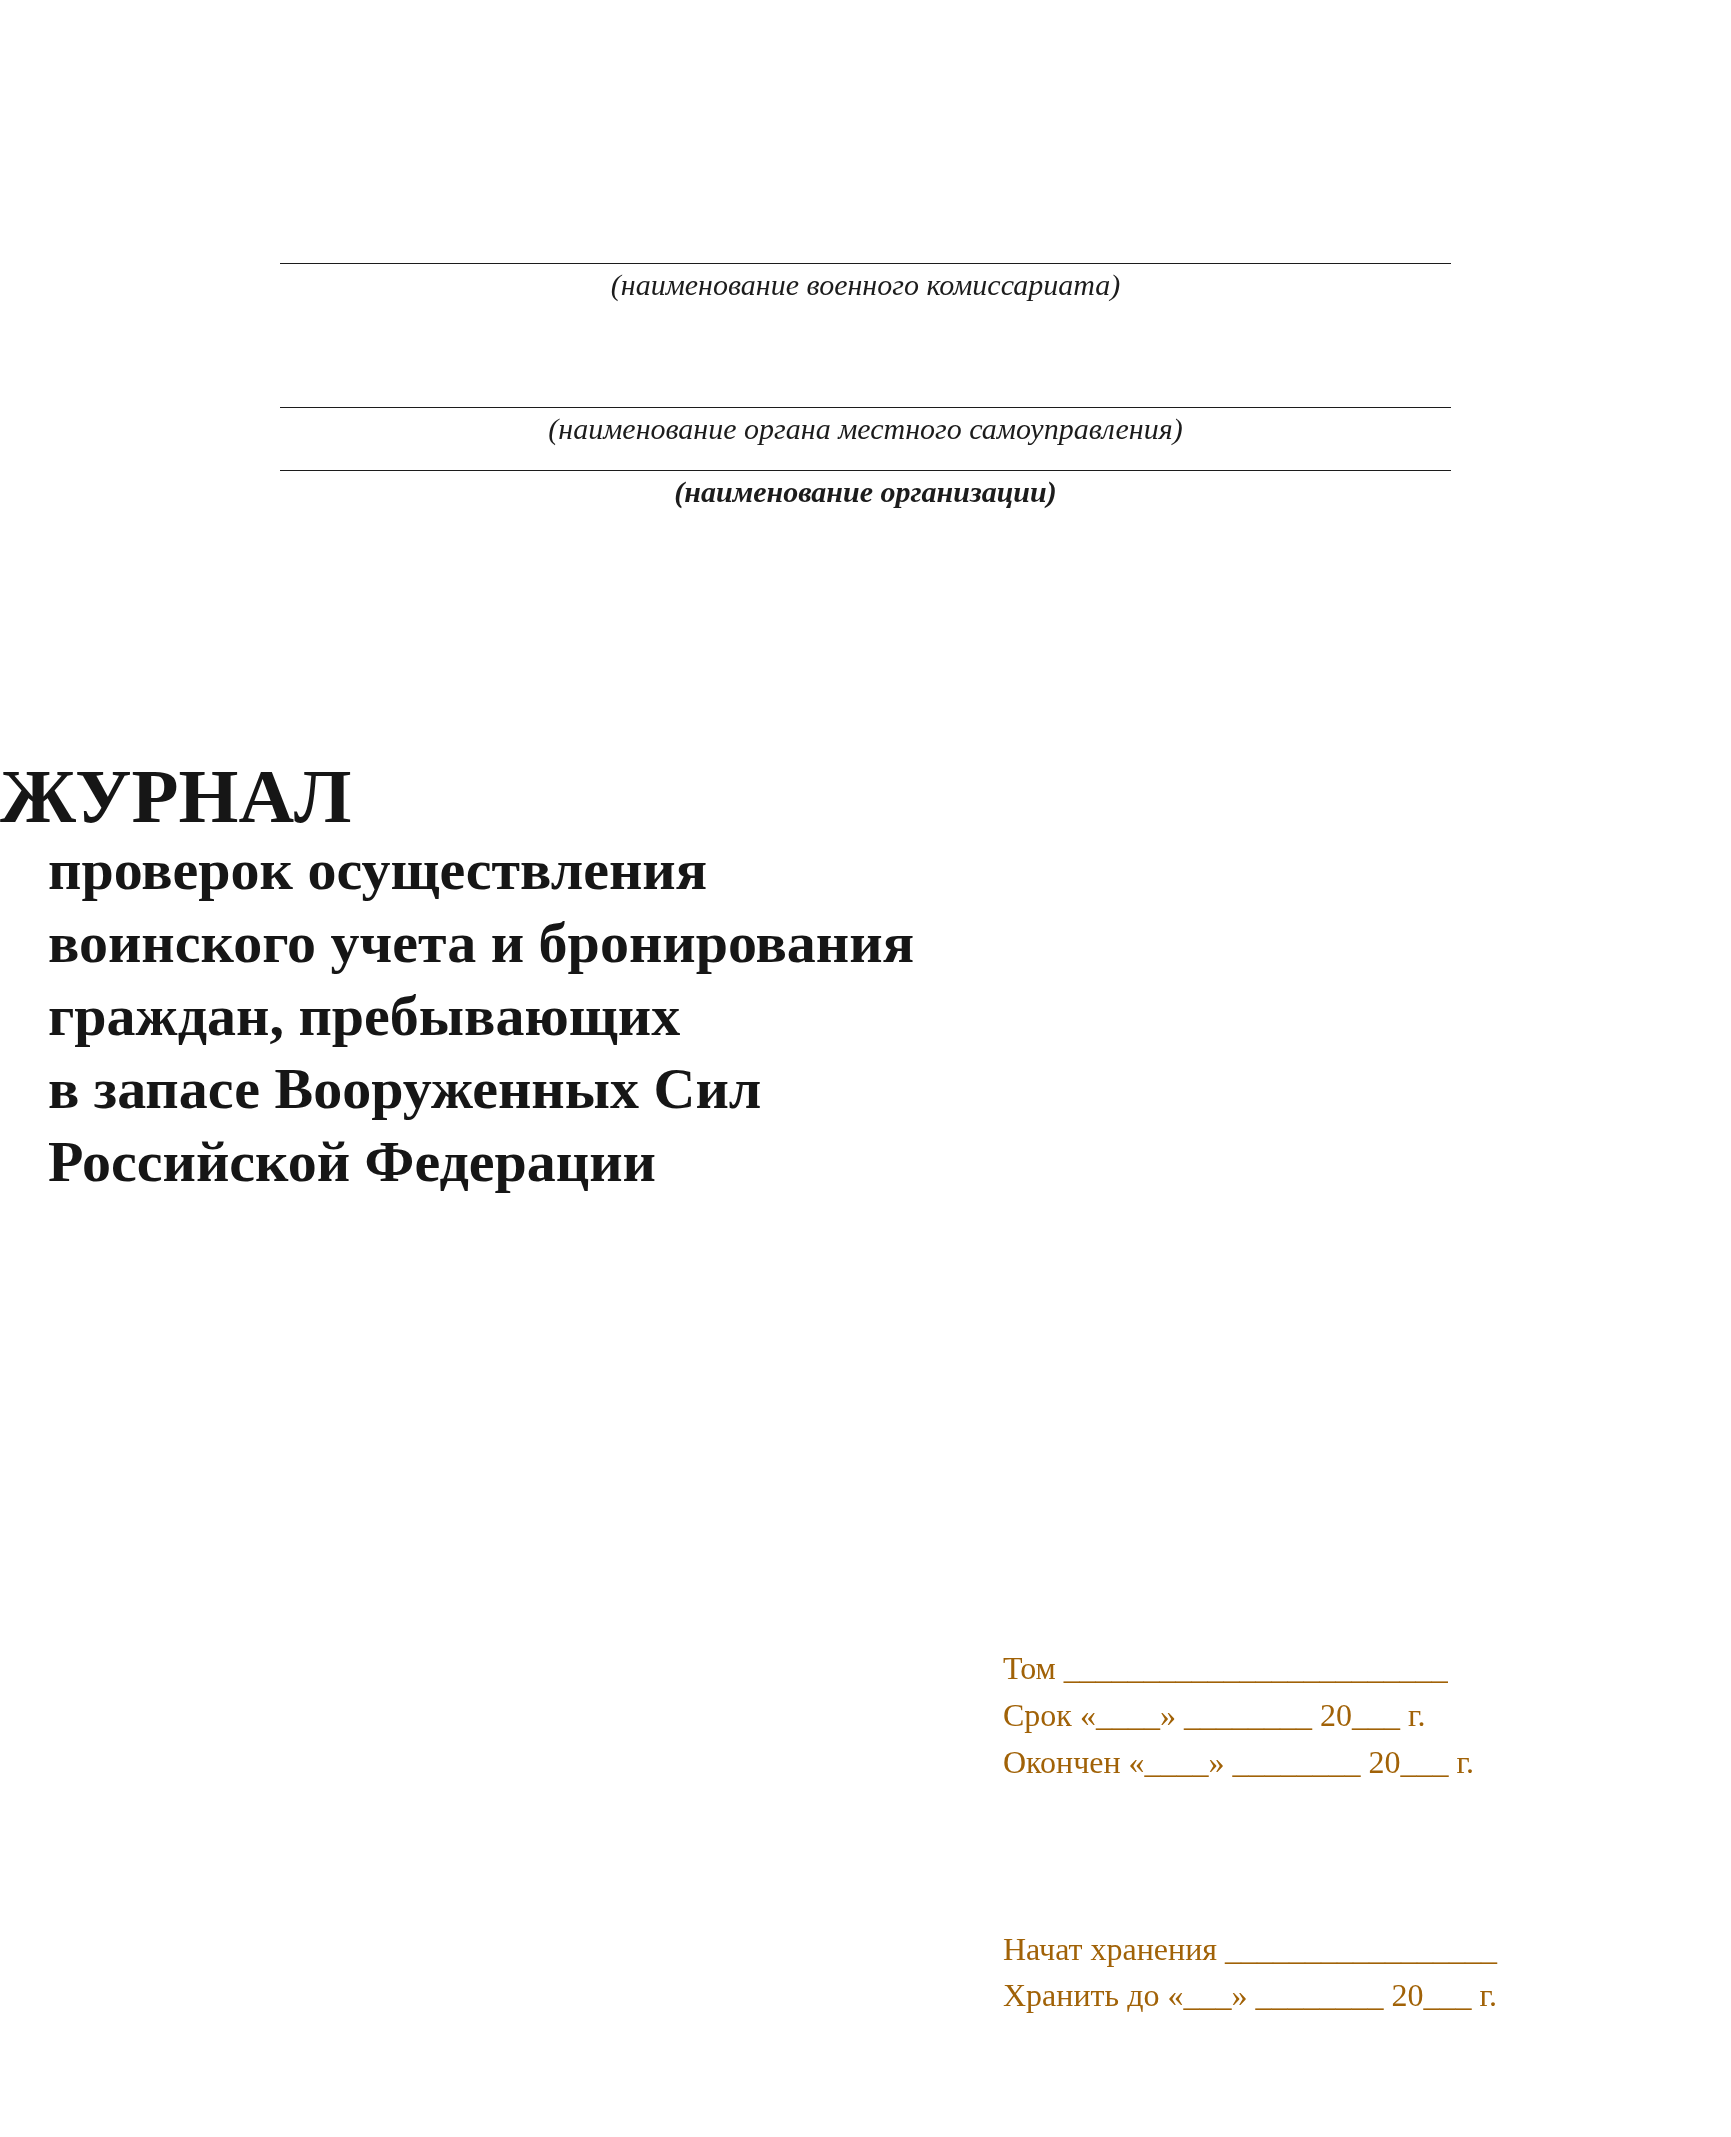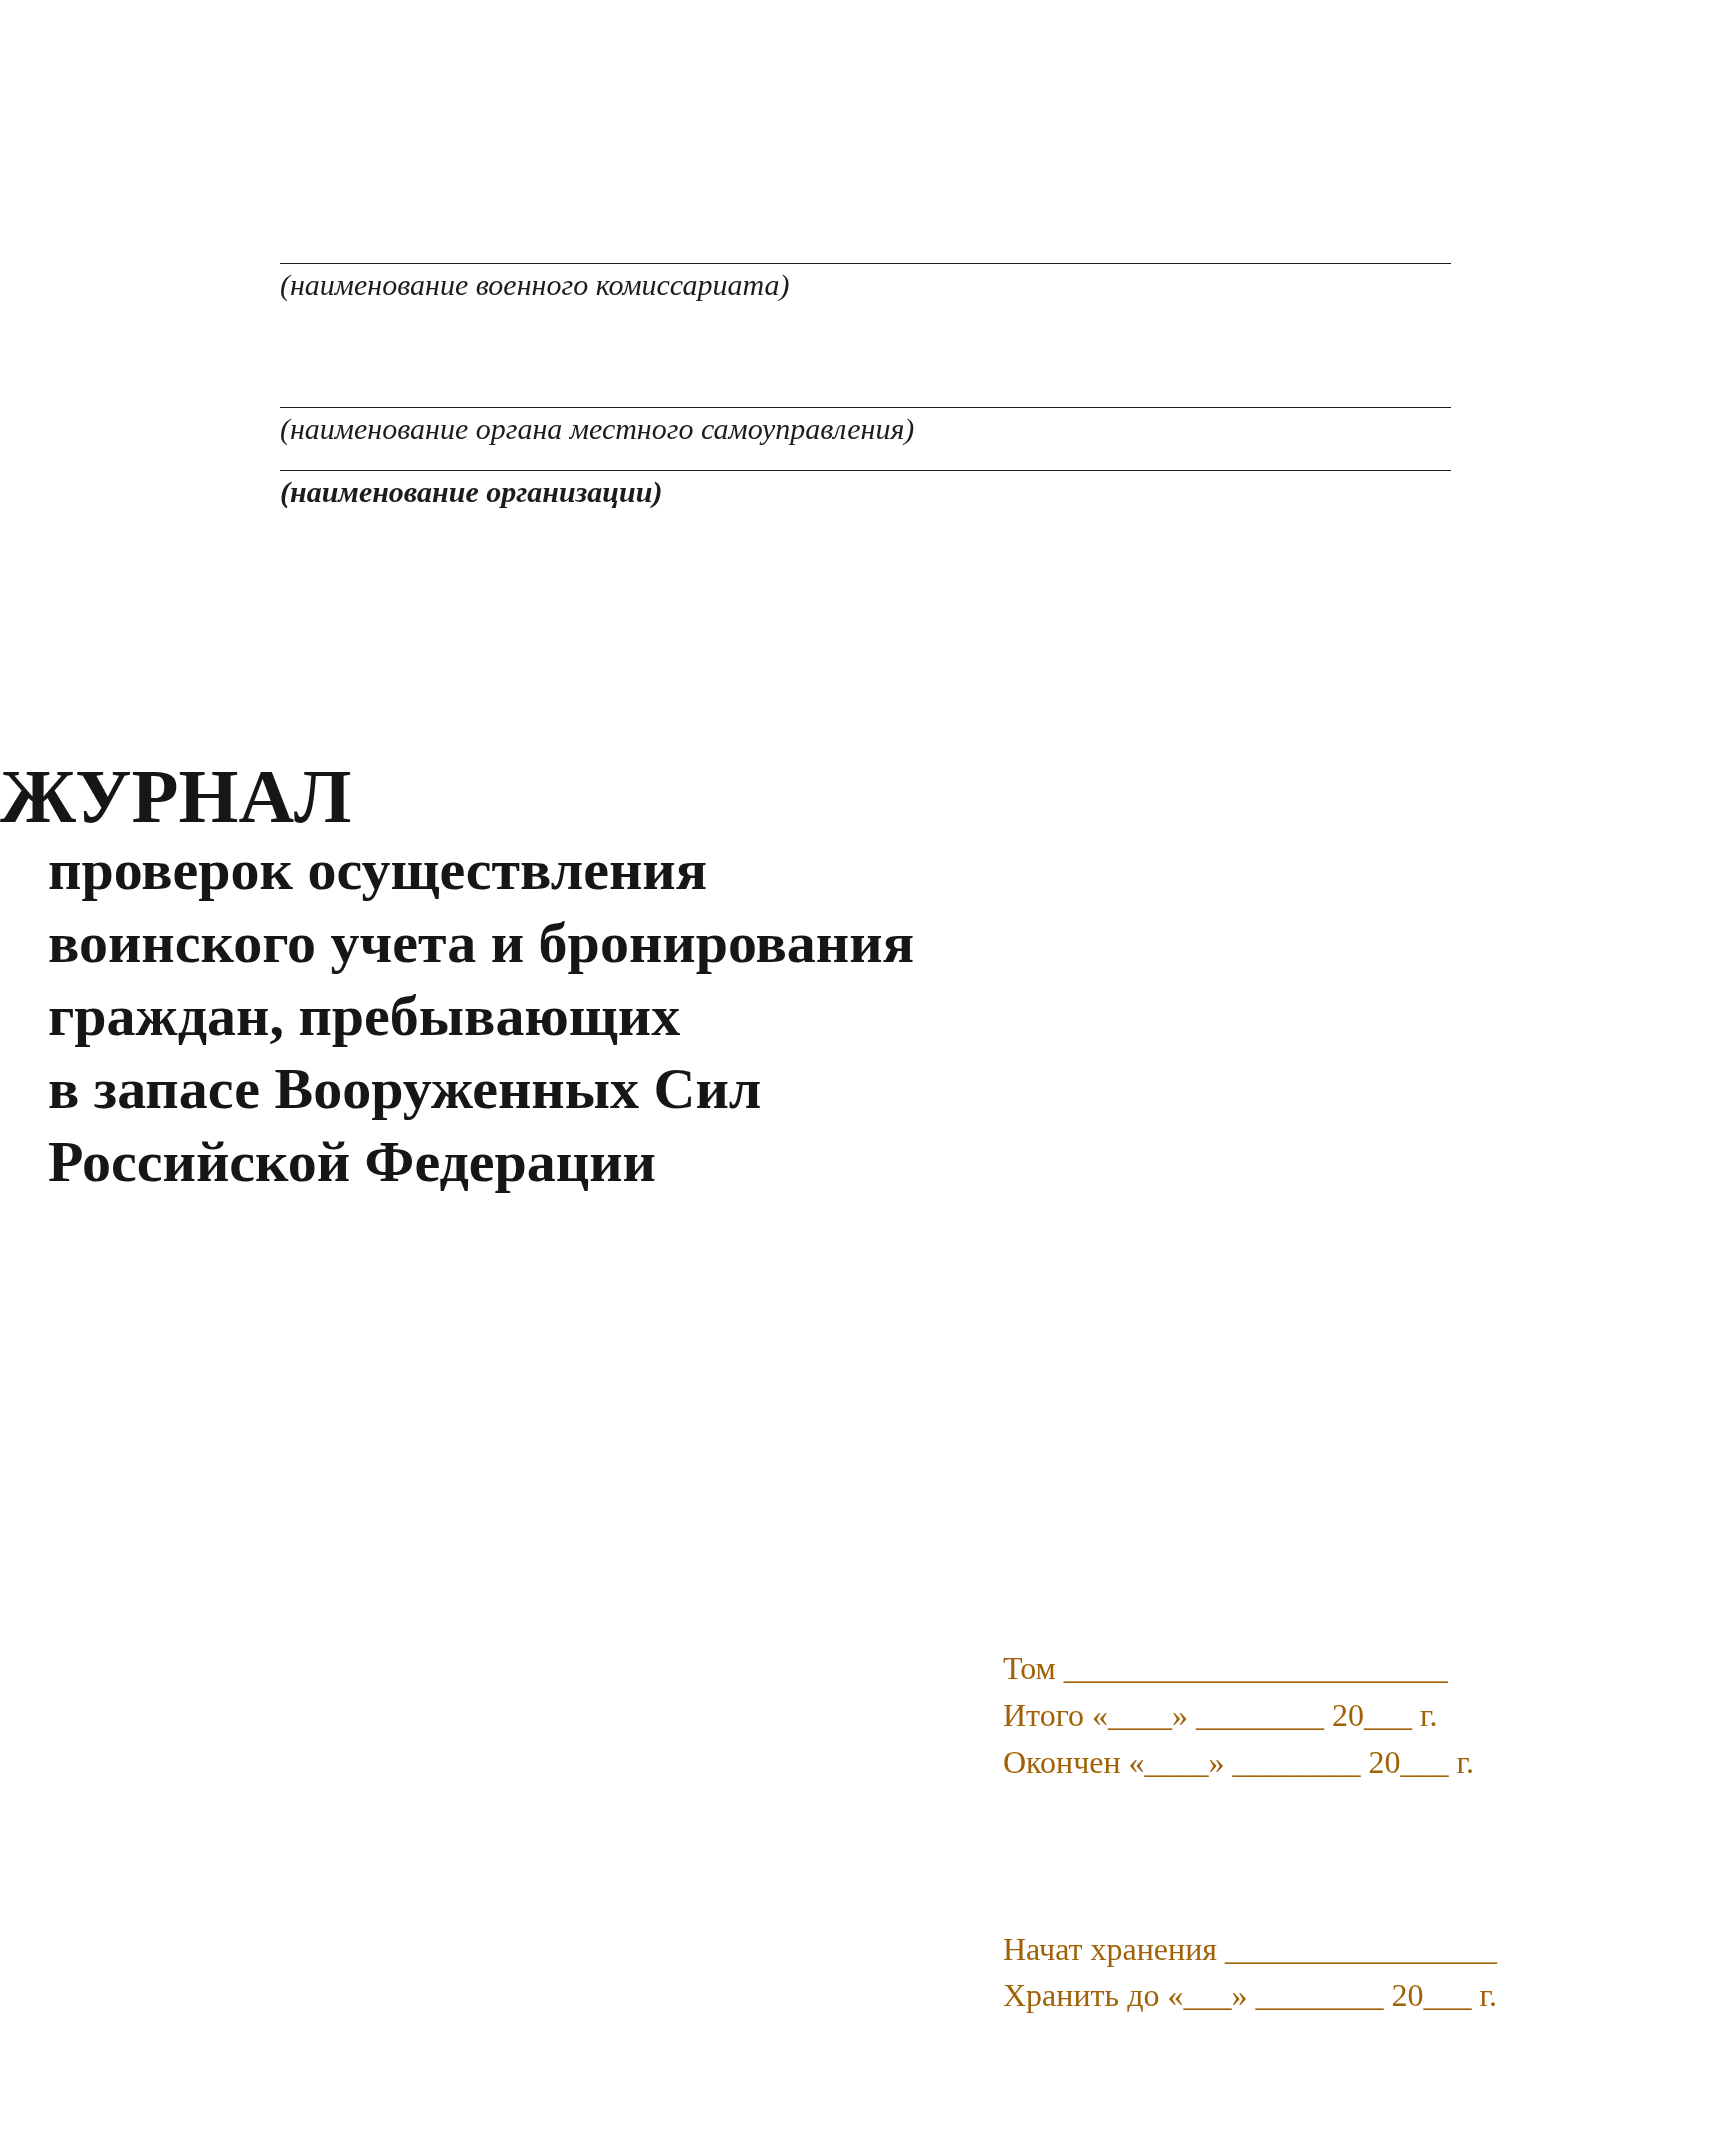--- a/index.html
+++ b/index.html
@@ -26,20 +26,21 @@
   .field-group.fg1 { top: 263px; }
   .field-group.fg2 { top: 372px; margin-top: 35px; }
   .field-group.fg3 { top: 470px; font-weight: bold; }
   .fill-rule {
     height: 0;
     border-top: 1.8px solid #1c1c1c;
   }
   .field-caption {
     margin-top: 1.8px;
     line-height: 37px;
+    text-align: center;
     font-style: italic;
     font-size: 30px;
     color: #1c1c1c;
   }
 
   
   .title-block {
     position: absolute;
     left: 0;
     top: 760px;
@@ -100,21 +101,21 @@
     <div class="title-main">ЖУРНАЛ</div>
     <div class="title-line">проверок осуществления</div>
     <div class="title-line">воинского учета и бронирования</div>
     <div class="title-line">граждан, пребывающих</div>
     <div class="title-line">в запасе Вооруженных Сил</div>
     <div class="title-line">Российской Федерации</div>
   </div>
 
   <div class="volume-block">
     <div class="field-line">Том ________________________</div>
-    <div class="field-line">Итого «____» ________ 20___ г.</div>
+    <div class="field-line">Срок «____» ________ 20___ г.</div>
     <div class="field-line">Окончен «____» ________ 20___ г.</div>
   </div>
 
   <div class="storage-block">
     <div class="field-line">Начат хранения _________________</div>
     <div class="field-line">Хранить до «___» ________ 20___ г.</div>
   </div>
 
 </div>
 

